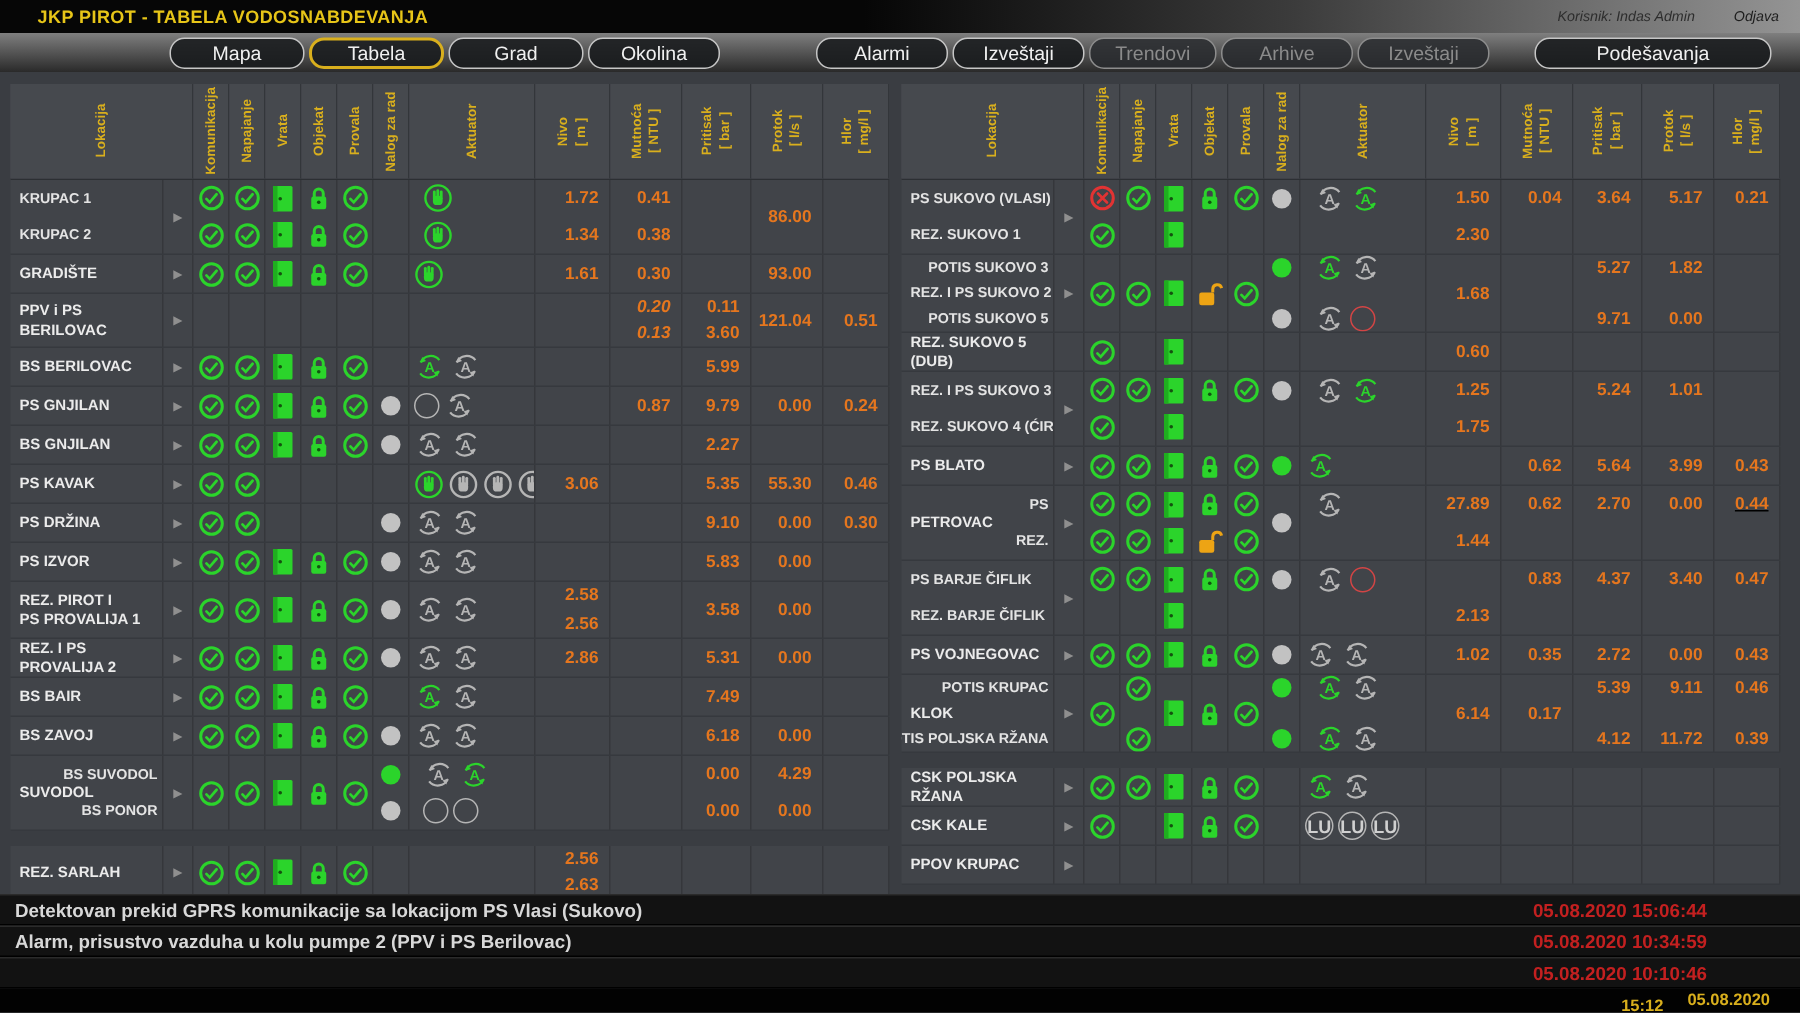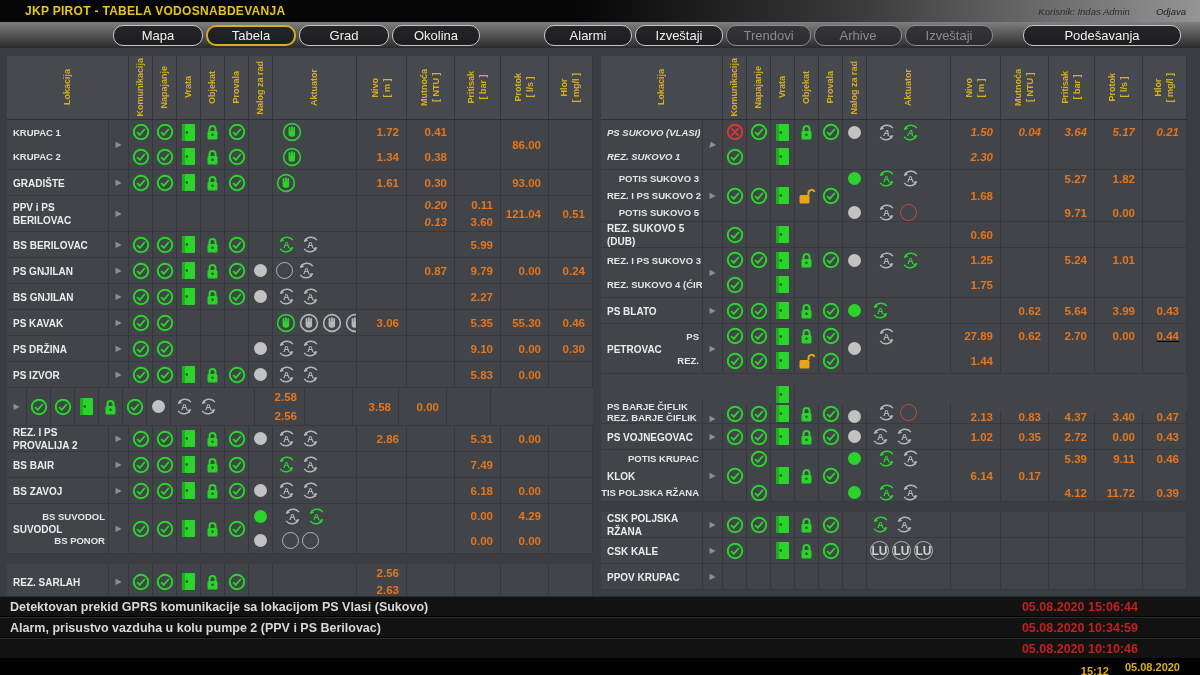--- a/index.html
+++ b/index.html
@@ -894,20 +894,24 @@
             <div class="tcell c-val" style="width: 48px;"></div>
             <div class="tcell c-val" style="width: 46px;">
               <span class="val">5.83</span>
             </div>
             <div class="tcell c-val" style="width: 48px;">
               <span class="val">0.00</span>
             </div>
             <div class="tcell c-val" style="width: 44px;"></div>
           </div>
           <div class="trow" style="height: 38px;">
+            <div class="tcell c-loc">
+              <div class="mainlbl">REZ. PIROT I
+PS PROVALIJA 1</div>
+            </div>
             <div class="tcell c-arr">
               <span class="rarw">▶</span>
             </div>
             <div class="tcell c-ic">
               <span class="icw">
                 <svg width="18" height="18" viewBox="0 0 18 18">
                   <circle cx="9" cy="9" r="7.2" fill="none" stroke="#2bd42b" stroke-width="2"></circle>
                   <path d="M5.6 9.6l2.2 2.3 4.6-5.4" fill="none" stroke="#2bd42b" stroke-width="1.8" stroke-linecap="round"></path>
                 </svg>
               </span>
@@ -1487,21 +1491,21 @@
           <div class="hcell" style="width: 48px;">
             <span class="hspan">Protok
 [ l/s ]</span>
           </div>
           <div class="hcell" style="width: 44px;">
             <span class="hspan">Hlor
 [ mg/l ]</span>
           </div>
         </div>
         <div class="tbody">
-          <div class="trow" style="height: 50px; font-style: italic;">
+          <div class="trow" style="height: 50px;">
             <div class="tcell c-loc">
               <div class="lstack">
                 <div class="lline al">
                   <span class="sublbl">PS SUKOVO (VLASI)</span>
                 </div>
                 <div class="lline al">
                   <span class="sublbl">REZ. SUKOVO 1</span>
                 </div>
               </div>
             </div>
@@ -2275,21 +2279,21 @@
             </div>
             <div class="tcell c-val" style="width: 44px;">
               <div class="lstack" style="width: 100%; text-decoration: underline;">
                 <div class="lline">
                   <span class="val">0.44</span>
                 </div>
                 <div class="lline"></div>
               </div>
             </div>
           </div>
-          <div class="trow" style="height: 50px; align-items: flex-end;">
+          <div class="trow" style="height: 50px;">
             <div class="tcell c-loc">
               <div class="lstack">
                 <div class="lline al">
                   <span class="sublbl">PS BARJE ČIFLIK</span>
                 </div>
                 <div class="lline al">
                   <span class="sublbl">REZ. BARJE ČIFLIK</span>
                 </div>
               </div>
             </div>

